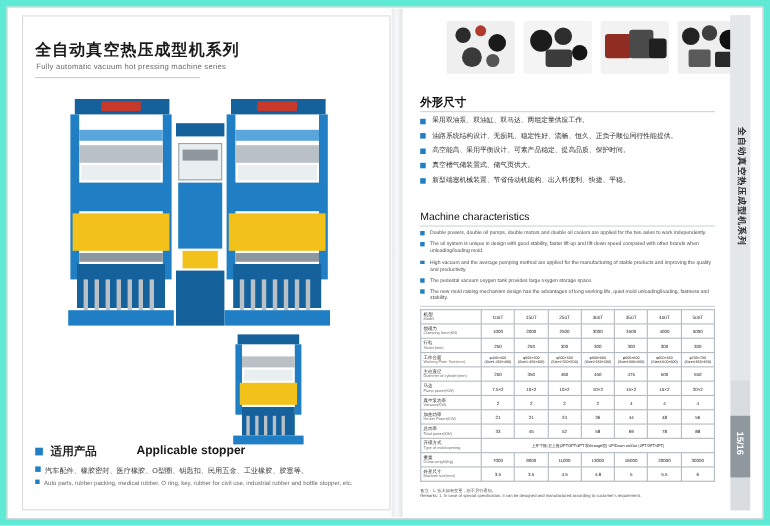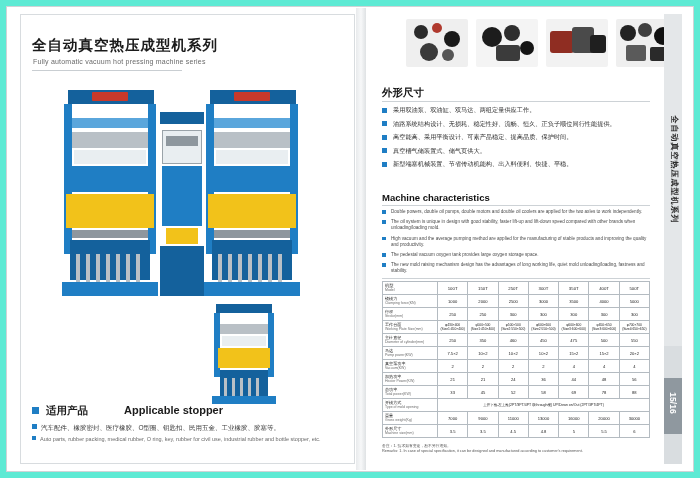--- a/index.html
+++ b/index.html
@@ -113,21 +113,21 @@
   .feat{
     position:relative;padding-left:11px;margin-bottom:5.5px;
     font-size:6.2px;color:#2d2d2d;line-height:8px;
   }
   .feat:before{
     content:"";position:absolute;left:0;top:1.5px;width:5px;height:5px;background:#1f7ec4;
   }
 
   .sec-title-en{
     position:absolute;left:382px;top:192px;
-    font-size:9.5px;font-weight:bold;color:#111;
+    font-size:9.5px;font-weight:normal;color:#111;
   }
   .sec-rule2{
     position:absolute;left:382px;top:205px;width:268px;height:1px;background:#cdd2d6;
   }
   .feat-list-en{
     position:absolute;left:382px;top:209px;width:272px;
   }
   .feat-en{
     position:relative;padding-left:9px;margin-bottom:4px;
     font-size:4.6px;color:#4a4a4a;line-height:6.2px;

